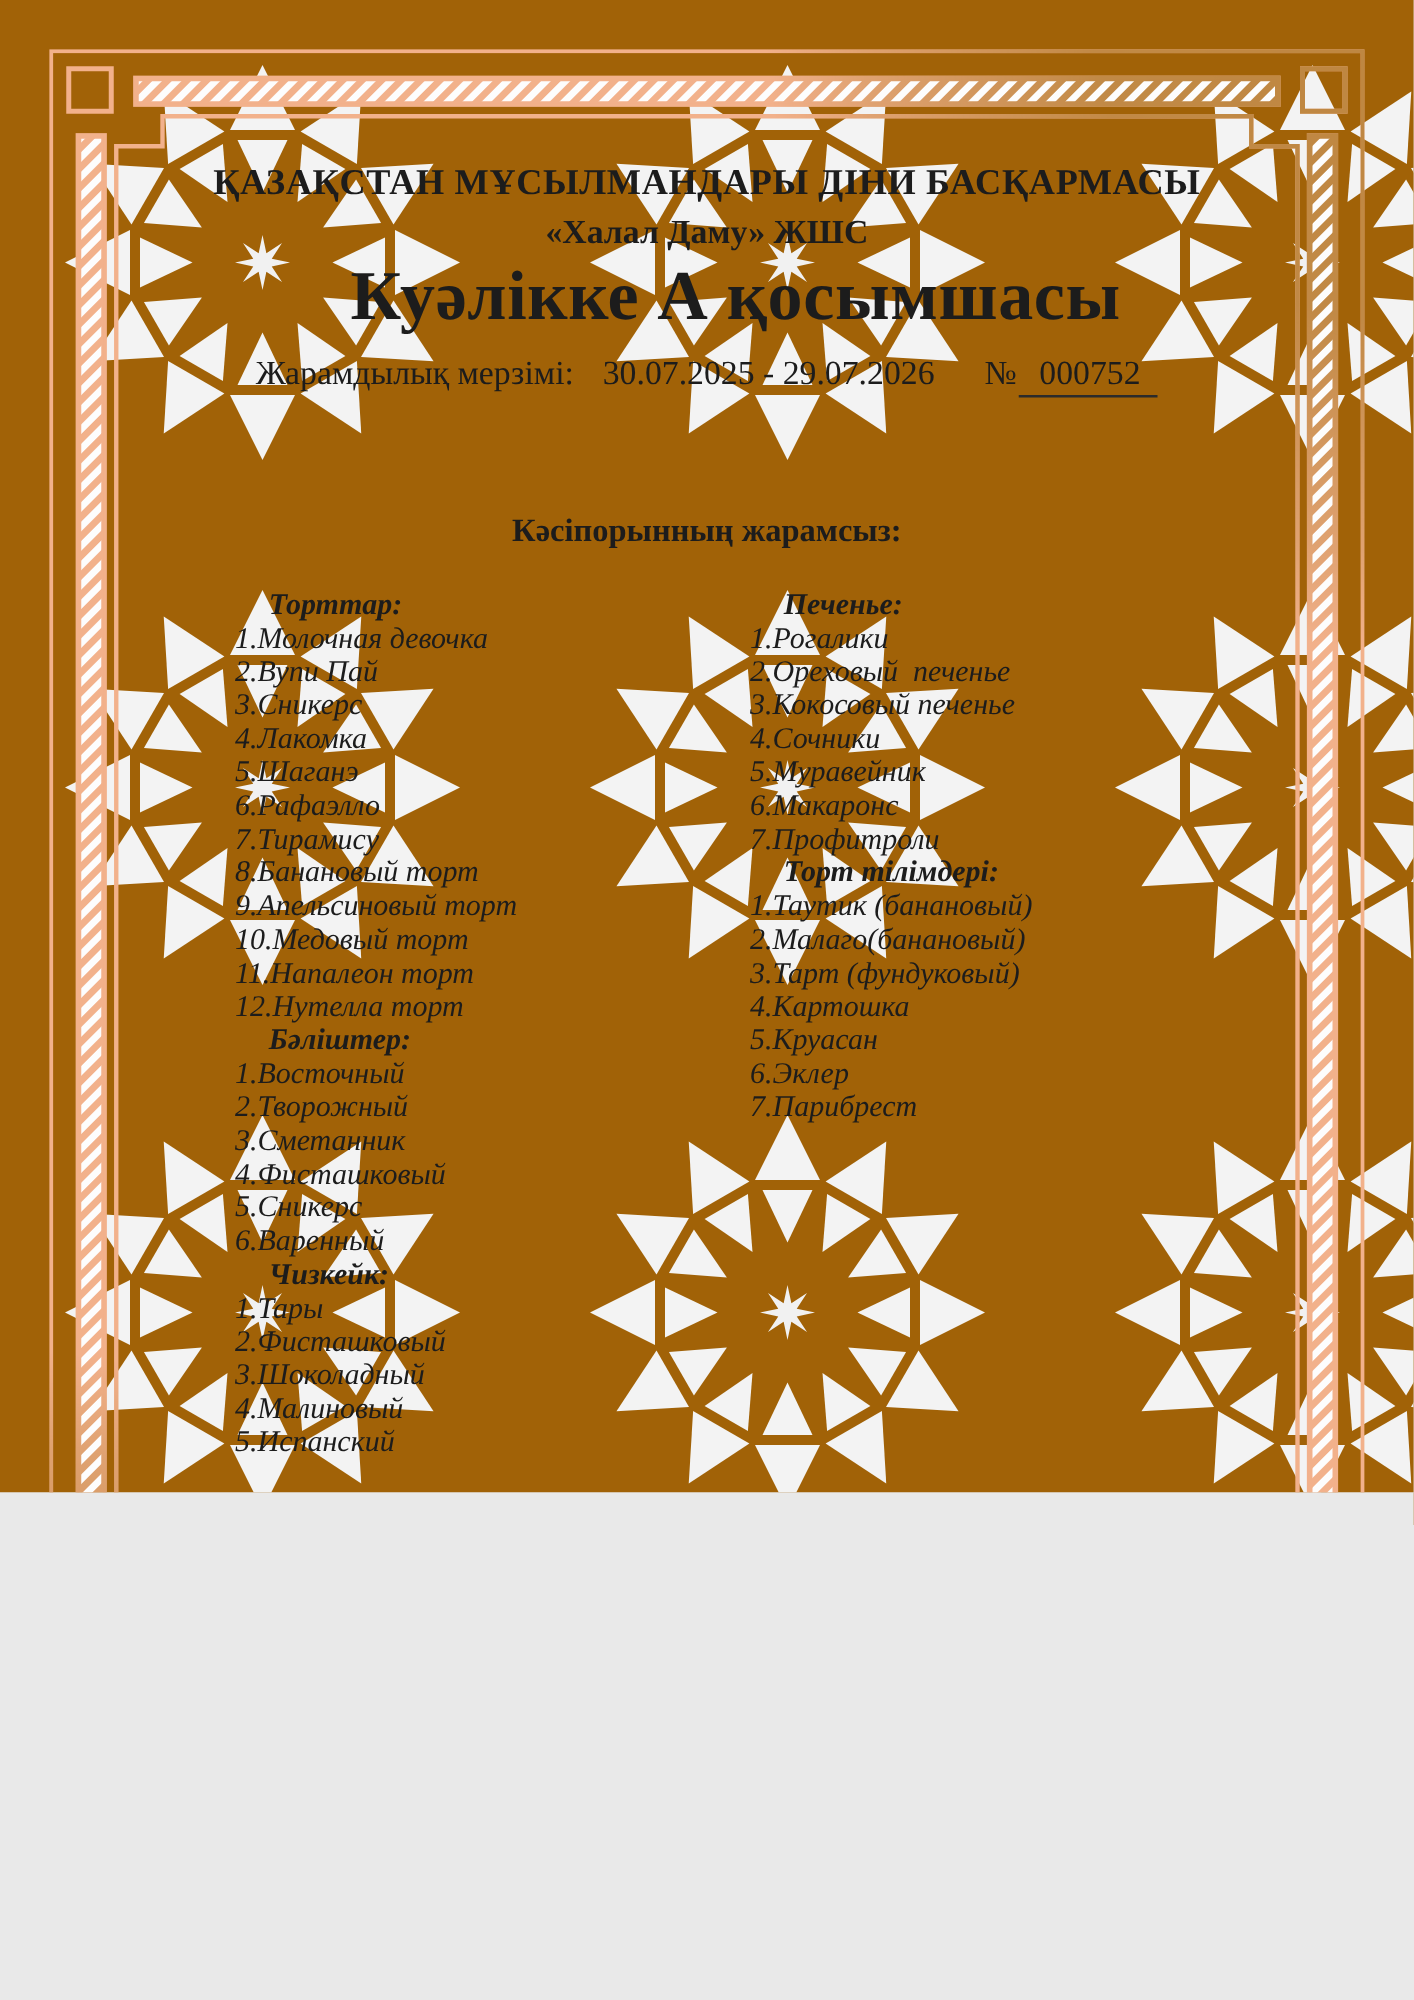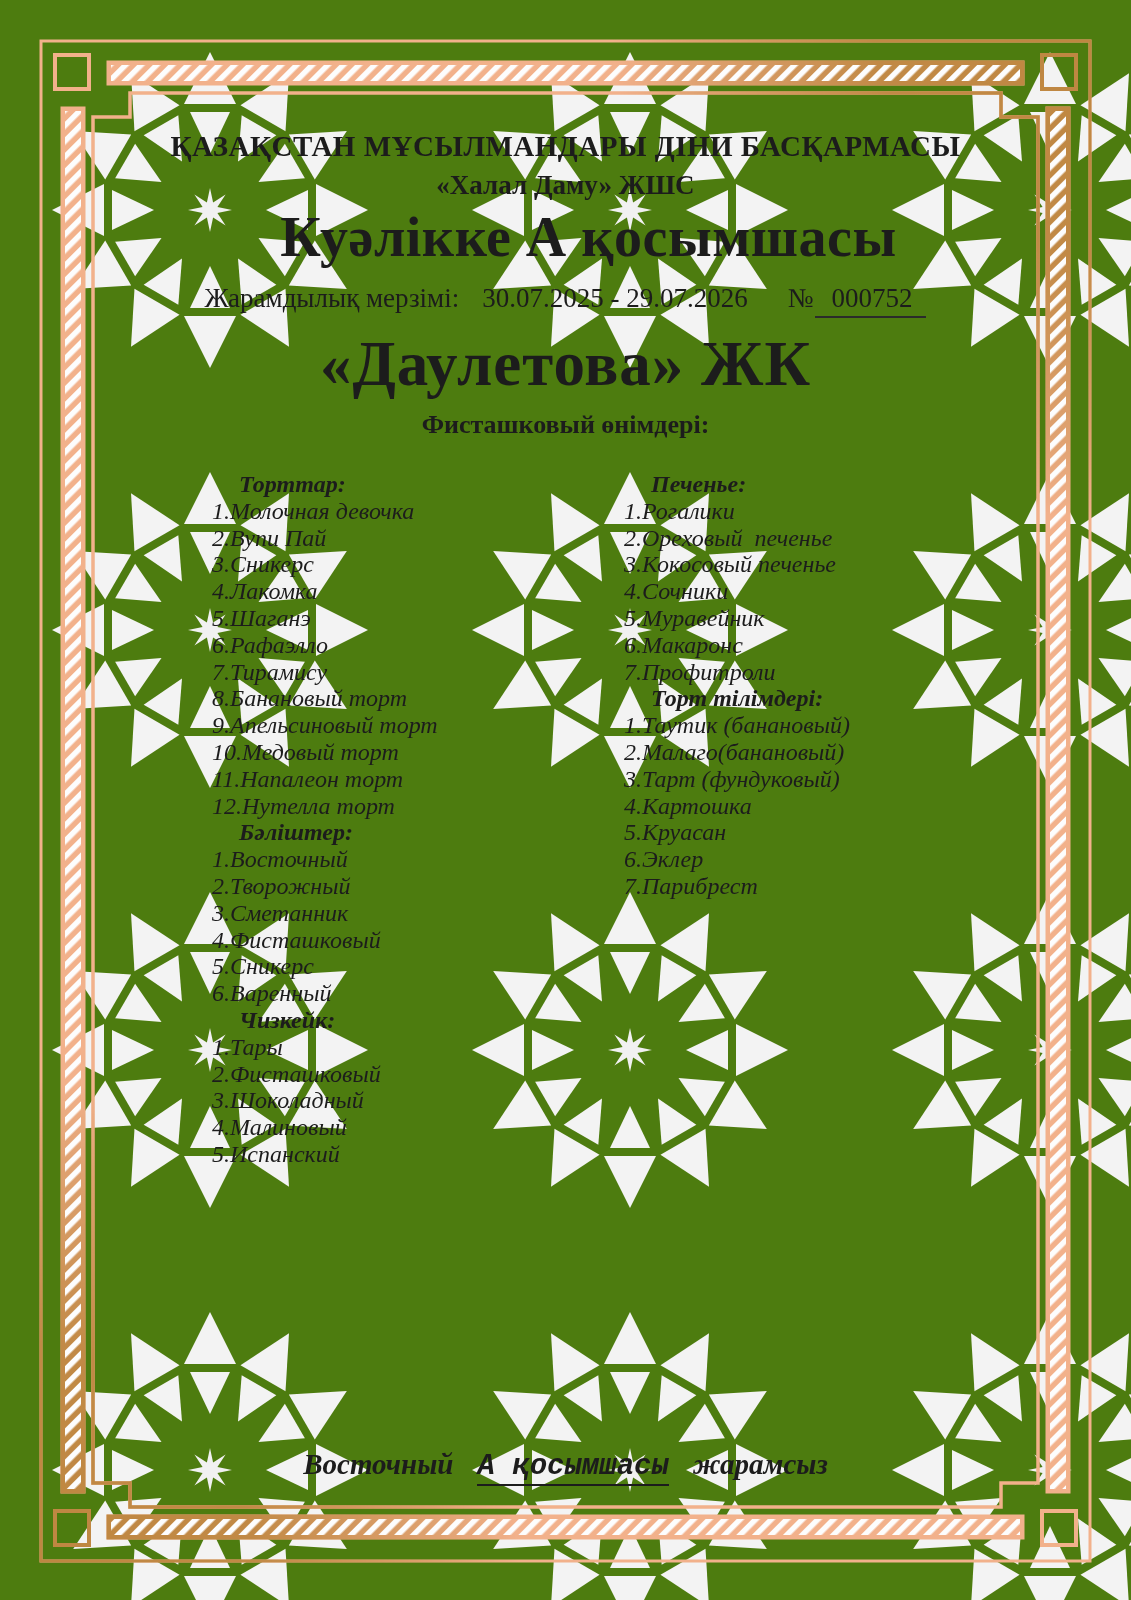--- a/index.html
+++ b/index.html
@@ -1,30 +1,30 @@
 <!DOCTYPE html>
 <html><head>
 <meta charset="utf-8">
 <style>
   html,body{margin:0;padding:0;background:#e9e9e9;}
-  .page{position:relative;width:1131px;height:1600px;margin:0 auto;background:#4d7c0f;
+  .page{position:relative;width:1131px;height:1194px;margin:0 auto;background:#a16207;
         font-family:"Liberation Serif", serif;color:#1c1c1c;overflow:hidden;}
   .layer{position:absolute;top:0;left:0;}
   .content{position:absolute;inset:0;}
   .center{left:0;right:0;text-align:center;position:absolute;}
   .org{top:130px;font-size:29px;font-weight:bold;letter-spacing:.5px;}
   .company{top:170px;font-size:27px;font-weight:bold;}
   .cert-title{top:205px;font-size:56px;font-weight:bold;letter-spacing:.5px;padding-left:46px;}
   .validity{top:283px;font-size:27px;}
   .validity .dates{margin-left:23px;}
   .num-label{margin-left:40px;}
   .num-value{display:inline-block;border-bottom:2px solid #2b2b2b;padding:0 14px 2px 16px;margin-left:2px;}
   .enterprise{top:328px;font-size:63px;font-weight:bold;letter-spacing:1px;}
   .products{top:410px;font-size:26px;font-weight:bold;}
-  .col{position:absolute;top:471px;font-size:24px;font-style:italic;line-height:26.8px;white-space:pre-wrap;margin-left:24px;}
+  .col{position:absolute;top:471px;font-size:24px;font-style:italic;line-height:26.8px;white-space:pre-wrap;}
   .col-left{left:188px;width:395px;}
   .col-right{left:600px;width:430px;}
   .sec-header{font-weight:bold;padding-left:27px;}
   .signature{position:absolute;top:1336px;left:195px;right:198px;display:flex;
              justify-content:space-between;font-size:28px;font-weight:bold;}
   .footer{top:1448px;font-size:29px;font-weight:bold;font-style:italic;}
   .footer .ul{border-bottom:2.5px solid #1c1c1c;padding-bottom:1px;margin:0 24px;font-family:Liberation Mono, monospace;}
 </style>
 </head>
 <body>
@@ -100,22 +100,21 @@
 
   <div class="content">
     <div class="center org">ҚАЗАҚСТАН МҰСЫЛМАНДАРЫ ДІНИ БАСҚАРМАСЫ</div>
     <div class="center company">«Халал Даму» ЖШС</div>
     <div class="center cert-title">Куәлікке А қосымшасы</div>
 
     <div class="center validity">
       <span>Жарамдылық мерзімі:</span><span class="dates">30.07.2025 - 29.07.2026</span><span class="num-label">№</span><span class="num-value">000752</span>
     </div>
 
-    <div class="center enterprise">«Даулетова» ЖК</div>
-    <div class="center products">Фисташковый өнімдері:</div>
+    <div class="center products">Кәсіпорынның жарамсыз:</div>
 
     <div class="col col-left"><div class="sec-header">Торттар:</div><div class="sec-item">1.Молочная девочка</div><div class="sec-item">2.Вупи Пай</div><div class="sec-item">3.Сникерс</div><div class="sec-item">4.Лакомка</div><div class="sec-item">5.Шаганэ</div><div class="sec-item">6.Рафаэлло</div><div class="sec-item">7.Тирамису</div><div class="sec-item">8.Банановый торт</div><div class="sec-item">9.Апельсиновый торт</div><div class="sec-item">10.Медовый торт</div><div class="sec-item">11.Напалеон торт</div><div class="sec-item">12.Нутелла торт</div><div class="sec-header">Бәліштер:</div><div class="sec-item">1.Восточный</div><div class="sec-item">2.Творожный</div><div class="sec-item">3.Сметанник</div><div class="sec-item">4.Фисташковый</div><div class="sec-item">5.Сникерс</div><div class="sec-item">6.Варенный</div><div class="sec-header">Чизкейк:</div><div class="sec-item">1.Тары</div><div class="sec-item">2.Фисташковый</div><div class="sec-item">3.Шоколадный</div><div class="sec-item">4.Малиновый</div><div class="sec-item">5.Испанский</div></div>
     <div class="col col-right"><div class="sec-header">Печенье:</div><div class="sec-item">1.Рогалики</div><div class="sec-item">2.Ореховый  печенье</div><div class="sec-item">3.Кокосовый печенье</div><div class="sec-item">4.Сочники</div><div class="sec-item">5.Муравейник</div><div class="sec-item">6.Макаронс</div><div class="sec-item">7.Профитроли</div><div class="sec-header">Торт тілімдері:</div><div class="sec-item">1.Таутик (банановый)</div><div class="sec-item">2.Малаго(банановый)</div><div class="sec-item">3.Тарт (фундуковый)</div><div class="sec-item">4.Картошка</div><div class="sec-item">5.Круасан</div><div class="sec-item">6.Эклер</div><div class="sec-item">7.Парибрест</div></div>
 
 
     <div class="center footer">
       <span>Восточный</span><span class="ul">А қосымшасы</span><span>жарамсыз</span>
     </div>
   </div>
 </div>

